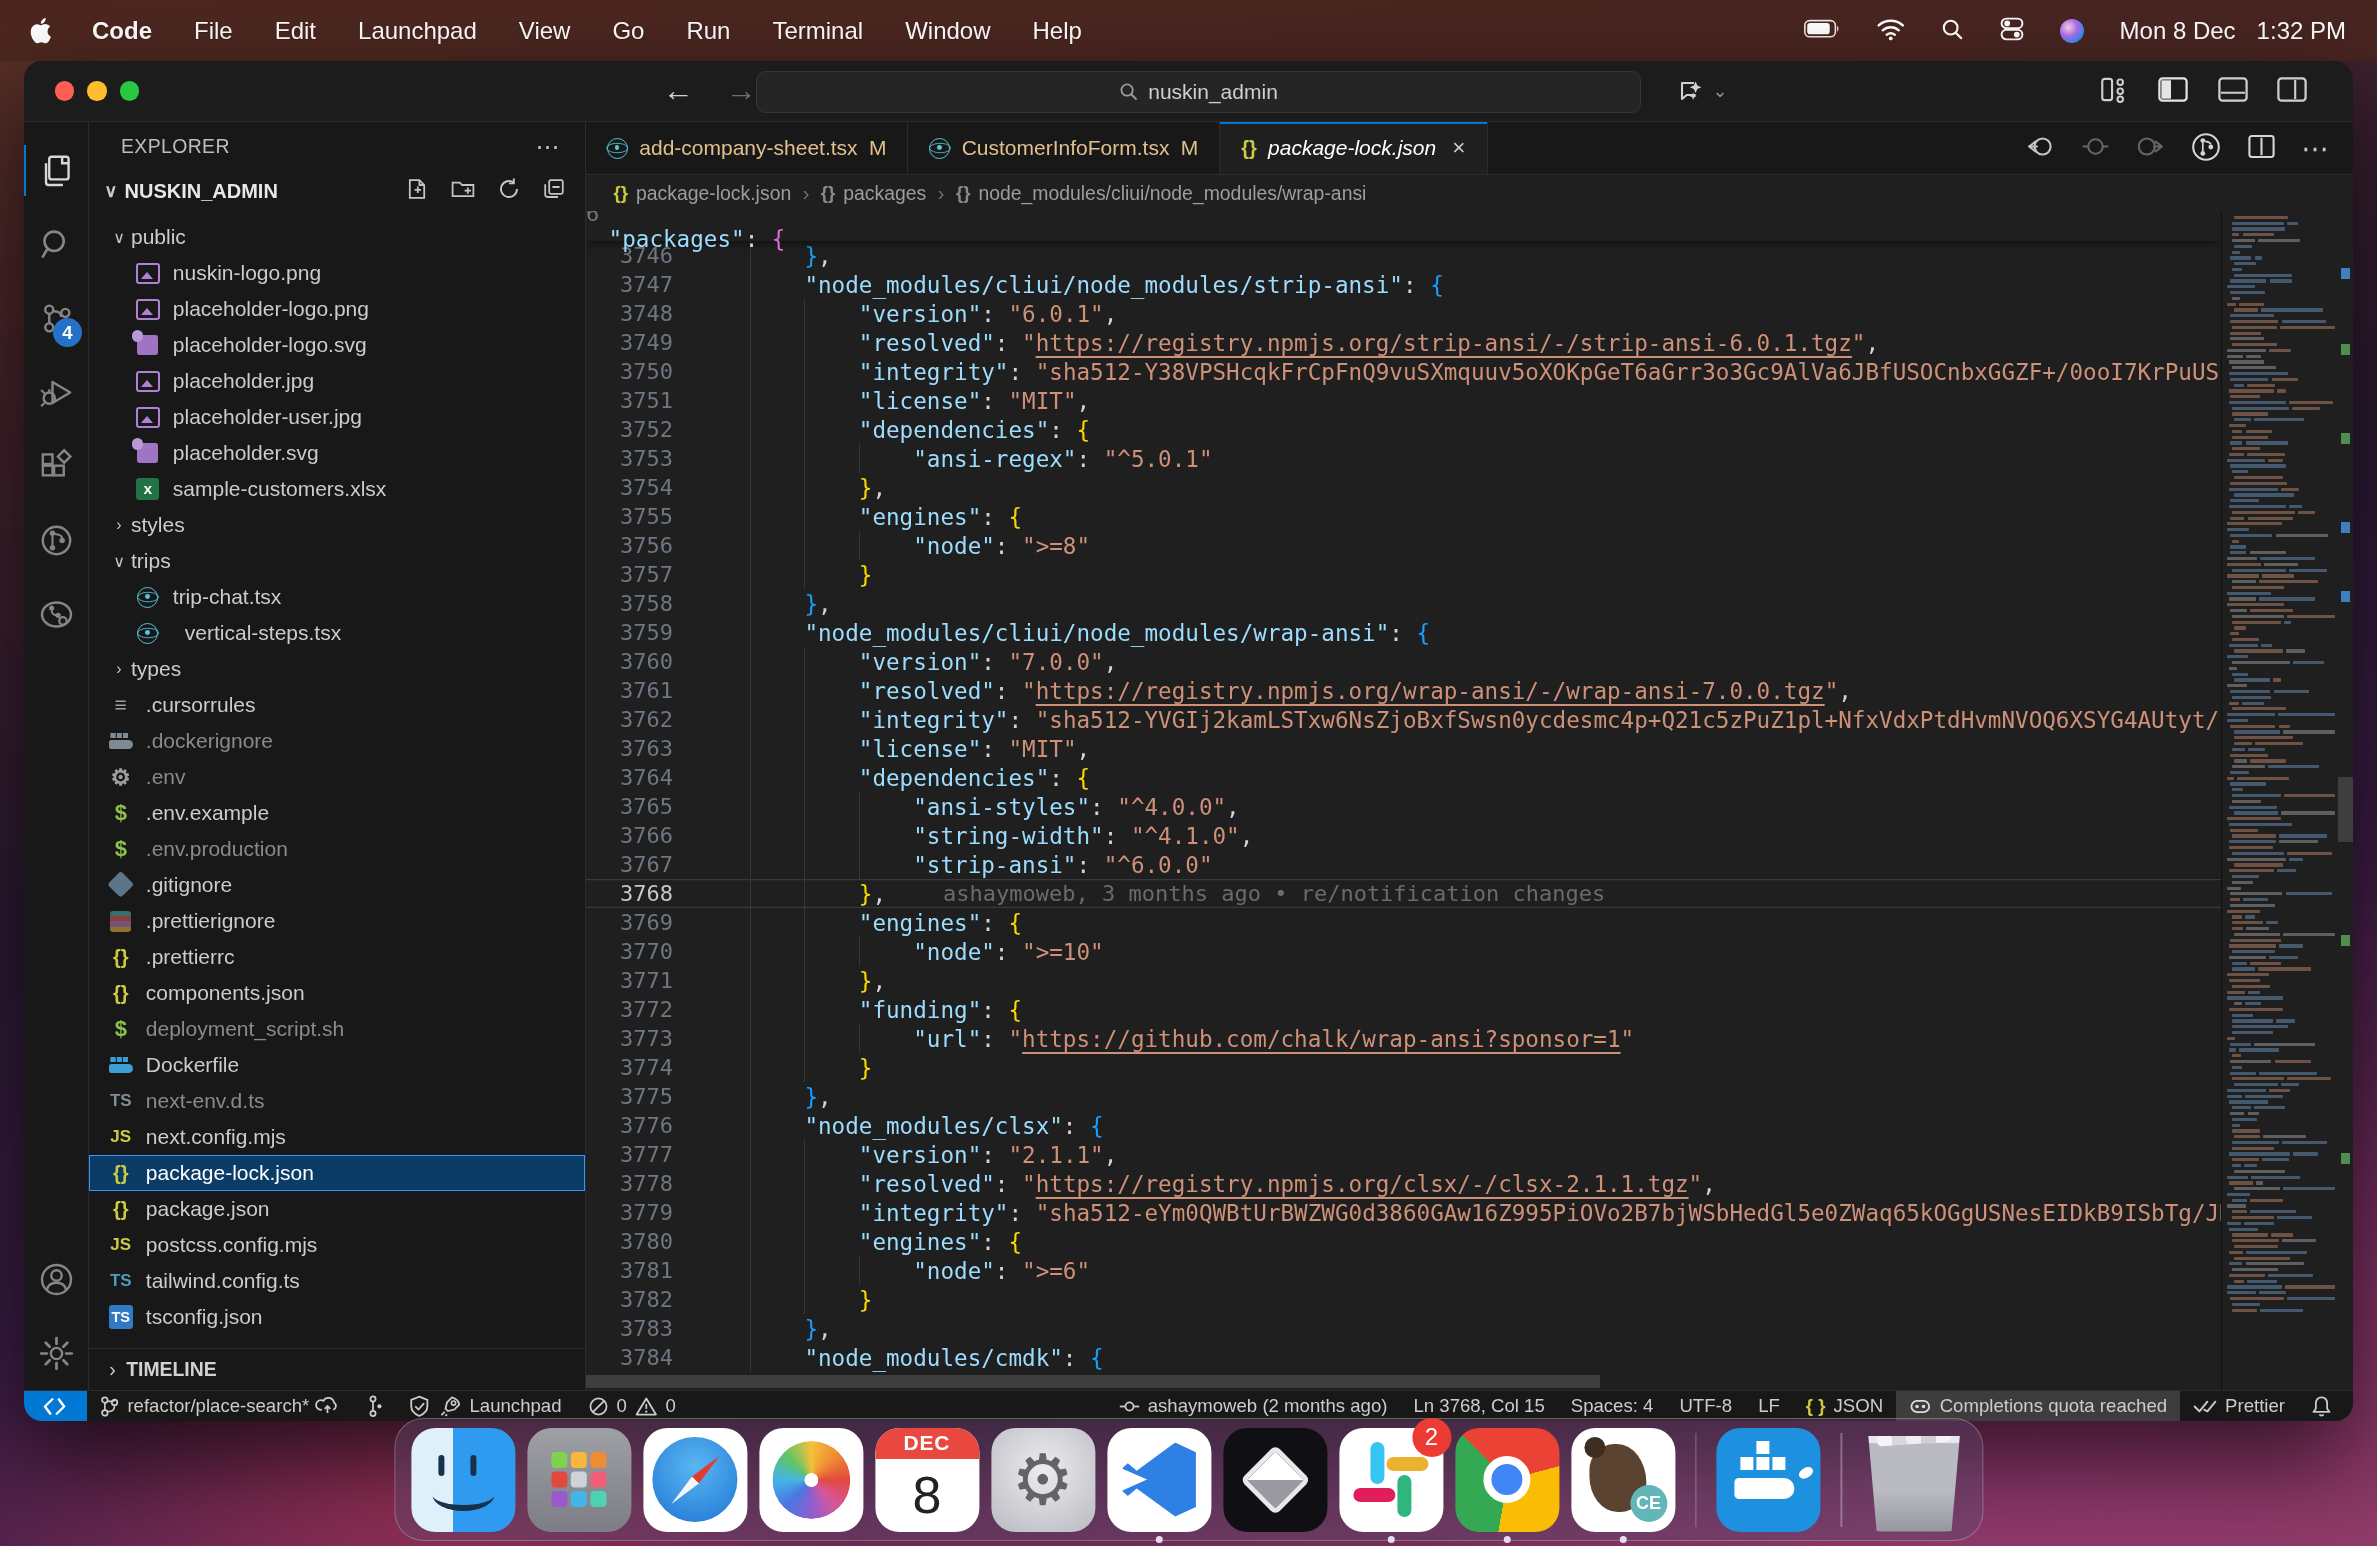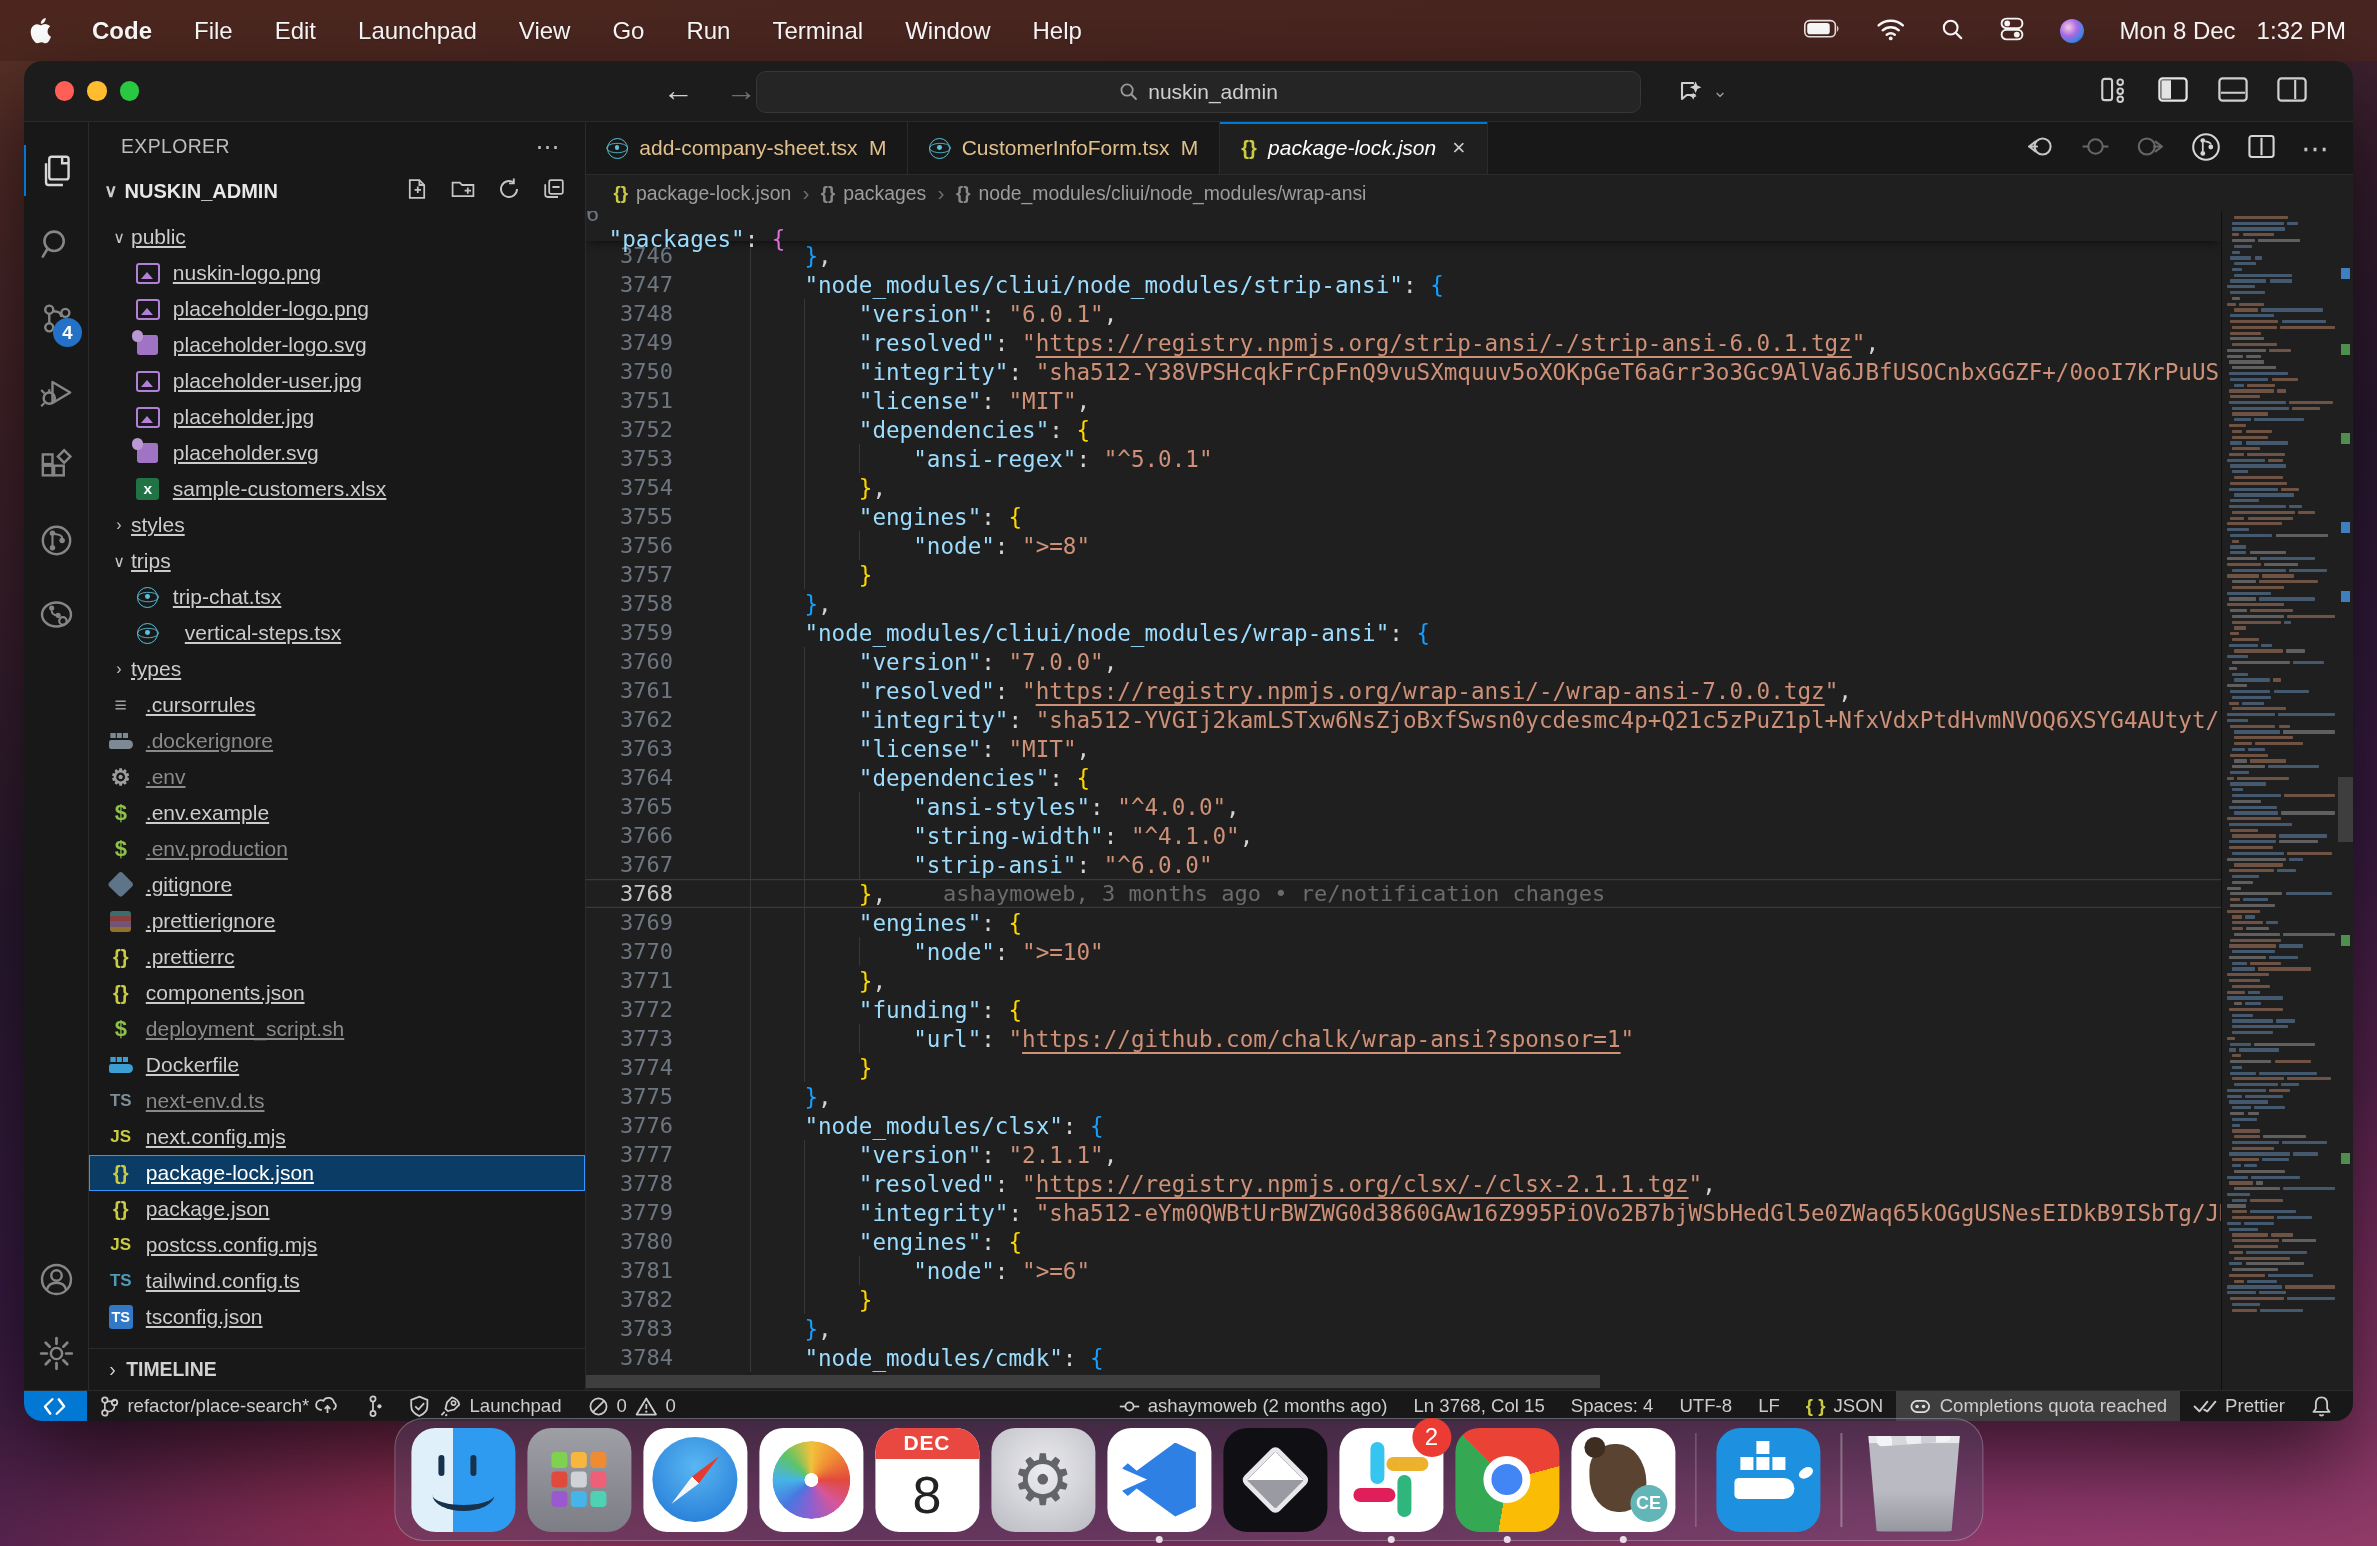--- a/index.html
+++ b/index.html
@@ -55,21 +55,21 @@
   .sb-header .dots { margin-left:auto; color:#bdbdbd; font-size:24px; letter-spacing:1.6px; }
   .sb-section { height:40px; display:flex; align-items:center; padding-left:8px; font-weight:700; font-size:20px; color:#e8e8e8; }
   .sb-section .chev { width:27.5px; text-align:center; font-size:18px; color:#cccccc; }
   .sb-actions { margin-left:auto; display:flex; gap:21px; padding-right:19.4px; }
   .tree { position:absolute; top:97px; left:0; right:0; }
   .trow { height:36px; display:flex; align-items:center; color:#cccccc; position:relative; }
   .trow.dim .lbl { color:#8a8a8a; }
   .trow.sel { background:#0b3c66; outline:1.2px solid #3794ff; outline-offset:-1.2px; color:#fff; }
   .trow .chev { width:24px; text-align:center; color:#c5c5c5; font-size:16px; }
   .trow .fico { width:27.5px; height:24px; margin-right:11.3px; display:flex; align-items:center; justify-content:center; flex:none; font-weight:700; }
-  .lbl { white-space:nowrap;text-decoration:underline; }
+  .lbl { white-space:nowrap; }
   .timeline { position:absolute; left:0; right:0; top:1226px; height:42px; border-top:0.8px solid #2b2b2b; display:flex; align-items:center; font-weight:700; font-size:19.4px; color:#d2d2d2; padding-left:9.7px; }
   .timeline .chev { width:27.5px; text-align:center; font-weight:400; }
 
   
   .i-img { width:24px; height:21px; border:2px solid #b180d7; border-radius:3.2px; position:relative; }
   .i-img::after { content:""; position:absolute; left:3.2px; bottom:2.4px; border-left:6.5px solid transparent; border-right:6.5px solid transparent; border-bottom:7.3px solid #b180d7; }
   .i-svg { width:21px; height:19.4px; background:#a074c4; border-radius:2.4px; position:relative; }
   .i-svg::before { content:""; position:absolute; left:-5.7px; top:-4.9px; width:11.3px; height:11.3px; border-radius:50%; background:#b998d4; }
   .i-xlsx { width:22.6px; height:22.6px; background:#217346; border-radius:3.2px; color:#fff; font-size:15.4px; display:flex; align-items:center; justify-content:center; }
   .i-react { width:21px; height:21px; border:1.6px solid #58c4dc; border-radius:50%; position:relative; transform:rotate(0deg); }
@@ -425,27 +425,27 @@
           <div class="trow" style="padding-left: 45px;">
             <span class="fico">
               <span class="i-svg"></span>
             </span>
             <span class="lbl">placeholder-logo.svg</span>
           </div>
           <div class="trow" style="padding-left: 45px;">
             <span class="fico">
               <span class="i-img"></span>
             </span>
+            <span class="lbl">placeholder.jpg</span>
+          </div>
+          <div class="trow" style="padding-left: 45px;">
+            <span class="fico">
+              <span class="i-img"></span>
+            </span>
             <span class="lbl">placeholder-user.jpg</span>
-          </div>
-          <div class="trow" style="padding-left: 45px;">
-            <span class="fico">
-              <span class="i-img"></span>
-            </span>
-            <span class="lbl">placeholder.jpg</span>
           </div>
           <div class="trow" style="padding-left: 45px;">
             <span class="fico">
               <span class="i-svg"></span>
             </span>
             <span class="lbl">placeholder.svg</span>
           </div>
           <div class="trow" style="padding-left: 45px;">
             <span class="fico">
               <span class="i-xlsx">x</span>

